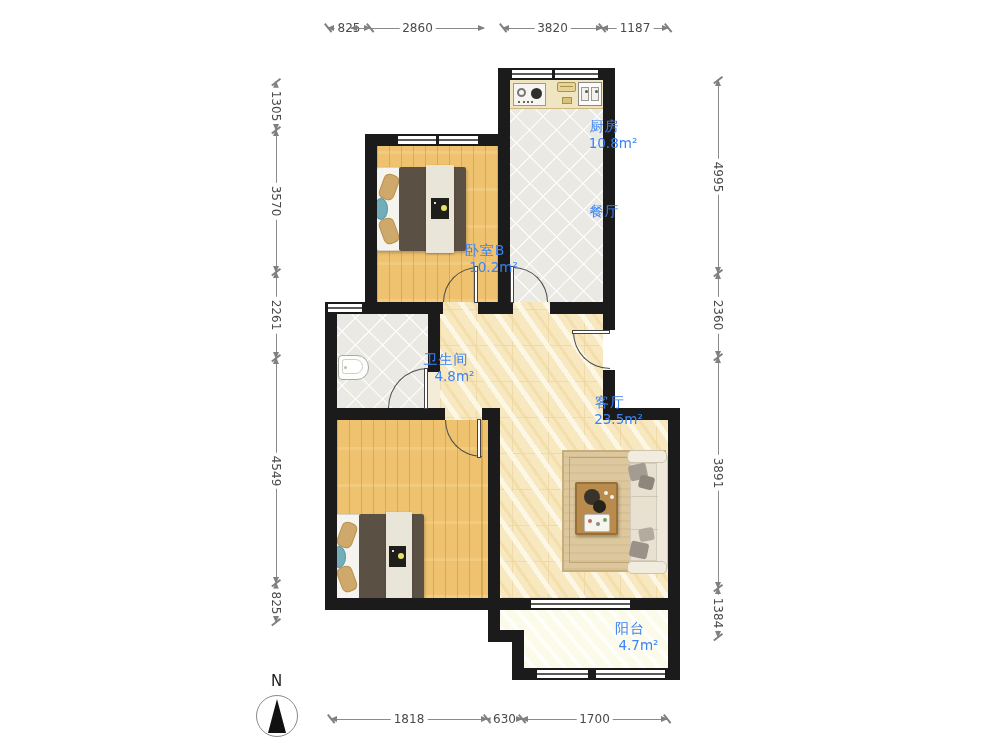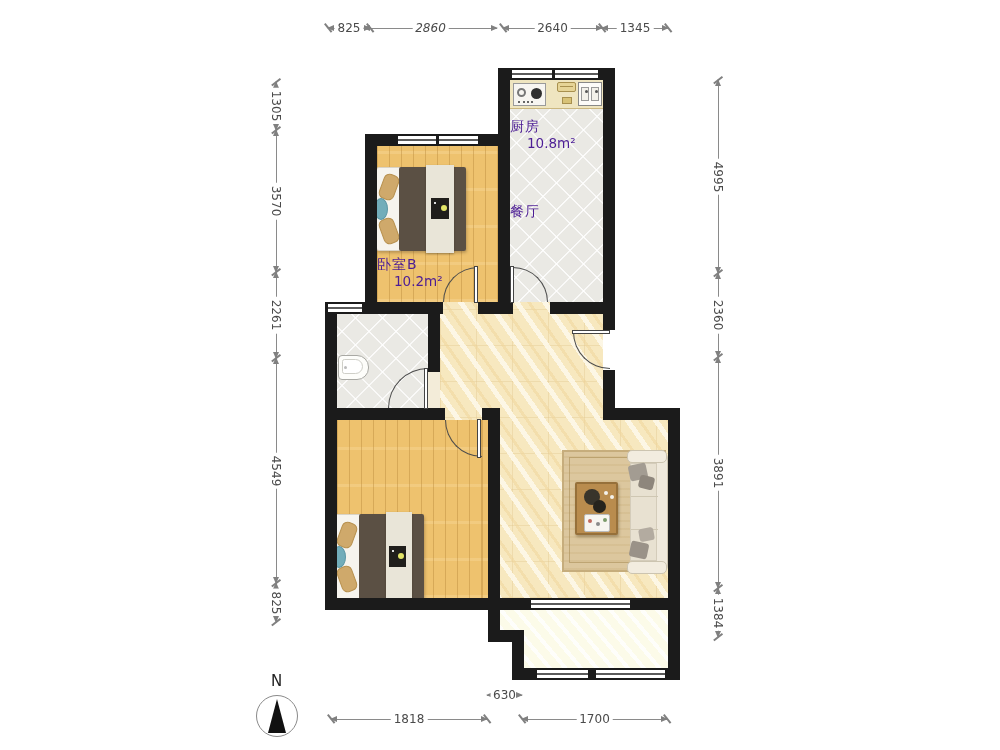--- a/index.html
+++ b/index.html
@@ -30,21 +30,21 @@
   .gap{position:absolute;z-index:4;}
   .arc{position:absolute;z-index:5;box-sizing:border-box;}
   .arc-tl{border-left:1.5px solid #4c4c4c;border-top:1.5px solid #4c4c4c;border-top-left-radius:100% 100%;}
   .arc-tr{border-right:1.5px solid #4c4c4c;border-top:1.5px solid #4c4c4c;border-top-right-radius:100% 100%;}
   .arc-bl{border-left:1.5px solid #4c4c4c;border-bottom:1.5px solid #4c4c4c;border-bottom-left-radius:100% 100%;}
   .leaf{position:absolute;background:#fff;border:1px solid #444;box-sizing:border-box;z-index:5;}
   
   .fur{position:absolute;z-index:2;}
   .abs{position:absolute;box-sizing:border-box;}
   
-  .rlabel{position:absolute;z-index:6;color:#4c1d95;}
+  .rlabel{position:absolute;z-index:6;text-align:center;color:#3b82f6;padding-left:48px;}
   .rlabel .nm{font-size:14px;letter-spacing:1px;line-height:17px;}
   .rlabel .ar{font-size:13.5px;line-height:17px;margin-left:17px;}
   
   .dseg{position:absolute;height:1.2px;background:#8a8a8a;z-index:7;}
   .dseg::before{content:"";position:absolute;left:-1px;top:-3.2px;border-style:solid;
     border-width:3.5px 7px 3.5px 0;border-color:transparent #808080 transparent transparent;}
   .dseg::after{content:"";position:absolute;right:-1px;top:-3.2px;border-style:solid;
     border-width:3.5px 0 3.5px 7px;border-color:transparent transparent transparent #808080;}
   .dseg span{position:absolute;left:50%;top:0;transform:translate(-50%,-50%);background:#fff;
     padding:0 3px;font-size:12px;color:#4a4a4a;white-space:nowrap;}
@@ -220,36 +220,48 @@
   <div class="arc arc-bl" style="left:573px;top:332px;width:37px;height:37px;"></div>
   <div class="leaf" style="left:572px;top:330px;width:38px;height:4px;"></div>
 
   <div class="rlabel" style="left:510px;top:118px;width:93px;">
     <div class="nm">厨房</div>
     <div class="ar">10.8m²</div>
   </div>
   <div class="rlabel" style="left:510px;top:203px;width:93px;">
     <div class="nm">餐厅</div>
   </div>
-  <div class="rlabel" style="left:377px;top:256px;width:120px;">
+  <div class="rlabel" style="left:377px;top:242px;width:120px;">
     <div class="nm">卧室B</div>
     <div class="ar">10.2m²</div>
   </div>
+  <div class="rlabel" style="left:350px;top:351px;width:96px;">
+    <div class="nm">卫生间</div>
+    <div class="ar">4.8m²</div>
+  </div>
+  <div class="rlabel" style="left:502px;top:394px;width:120px;">
+    <div class="nm">客厅</div>
+    <div class="ar">23.5m²</div>
+  </div>
+  <div class="rlabel" style="left:512px;top:620px;width:140px;">
+    <div class="nm">阳台</div>
+    <div class="ar">4.7m²</div>
+  </div>
 
   <div class="dseg" style="left:328px;top:28px;width:42px;">
       <span>825</span>
     </div>
-  <div class="dseg" style="left:364px;top:28px;width:133px;font-style:italic;">
+  <div class="dseg" style="left:351px;top:28px;width:133px;">
       <span>2860</span>
     </div>
   <div class="dseg" style="left:503px;top:28px;width:99px;">
-      <span>2640</span>
+      <span>3820</span>
     </div>
   <div class="dseg" style="left:602px;top:28px;width:66px;">
-      <span>1345</span>
+      <span>1187</span>
     </div>
   <div class="dtick" style="left:328px;top:28px;"></div>
   <div class="dtick" style="left:370px;top:28px;"></div>
   <div class="dtick" style="left:503px;top:28px;"></div>
   <div class="dtick" style="left:602px;top:28px;"></div>
   <div class="dtick" style="left:668px;top:28px;"></div>
 
   <div class="dsegv" style="left:276px;top:82px;height:48px;">
       <span>1305</span>
     </div>
@@ -286,21 +298,21 @@
     </div>
   <div class="dtickv" style="left:718px;top:80px;"></div>
   <div class="dtickv" style="left:718px;top:273px;"></div>
   <div class="dtickv" style="left:718px;top:357px;"></div>
   <div class="dtickv" style="left:718px;top:588px;"></div>
   <div class="dtickv" style="left:718px;top:637px;"></div>
 
   <div class="dseg" style="left:331px;top:719px;width:156px;">
       <span>1818</span>
     </div>
-  <div class="dseg" style="left:487px;top:695px;width:35px;">
+  <div class="dseg" style="left:487px;top:719px;width:35px;">
       <span>630</span>
     </div>
   <div class="dseg" style="left:522px;top:719px;width:145px;">
       <span>1700</span>
     </div>
   <div class="dtick" style="left:331px;top:719px;"></div>
   <div class="dtick" style="left:487px;top:719px;"></div>
   <div class="dtick" style="left:522px;top:719px;"></div>
   <div class="dtick" style="left:667px;top:719px;"></div>
 

